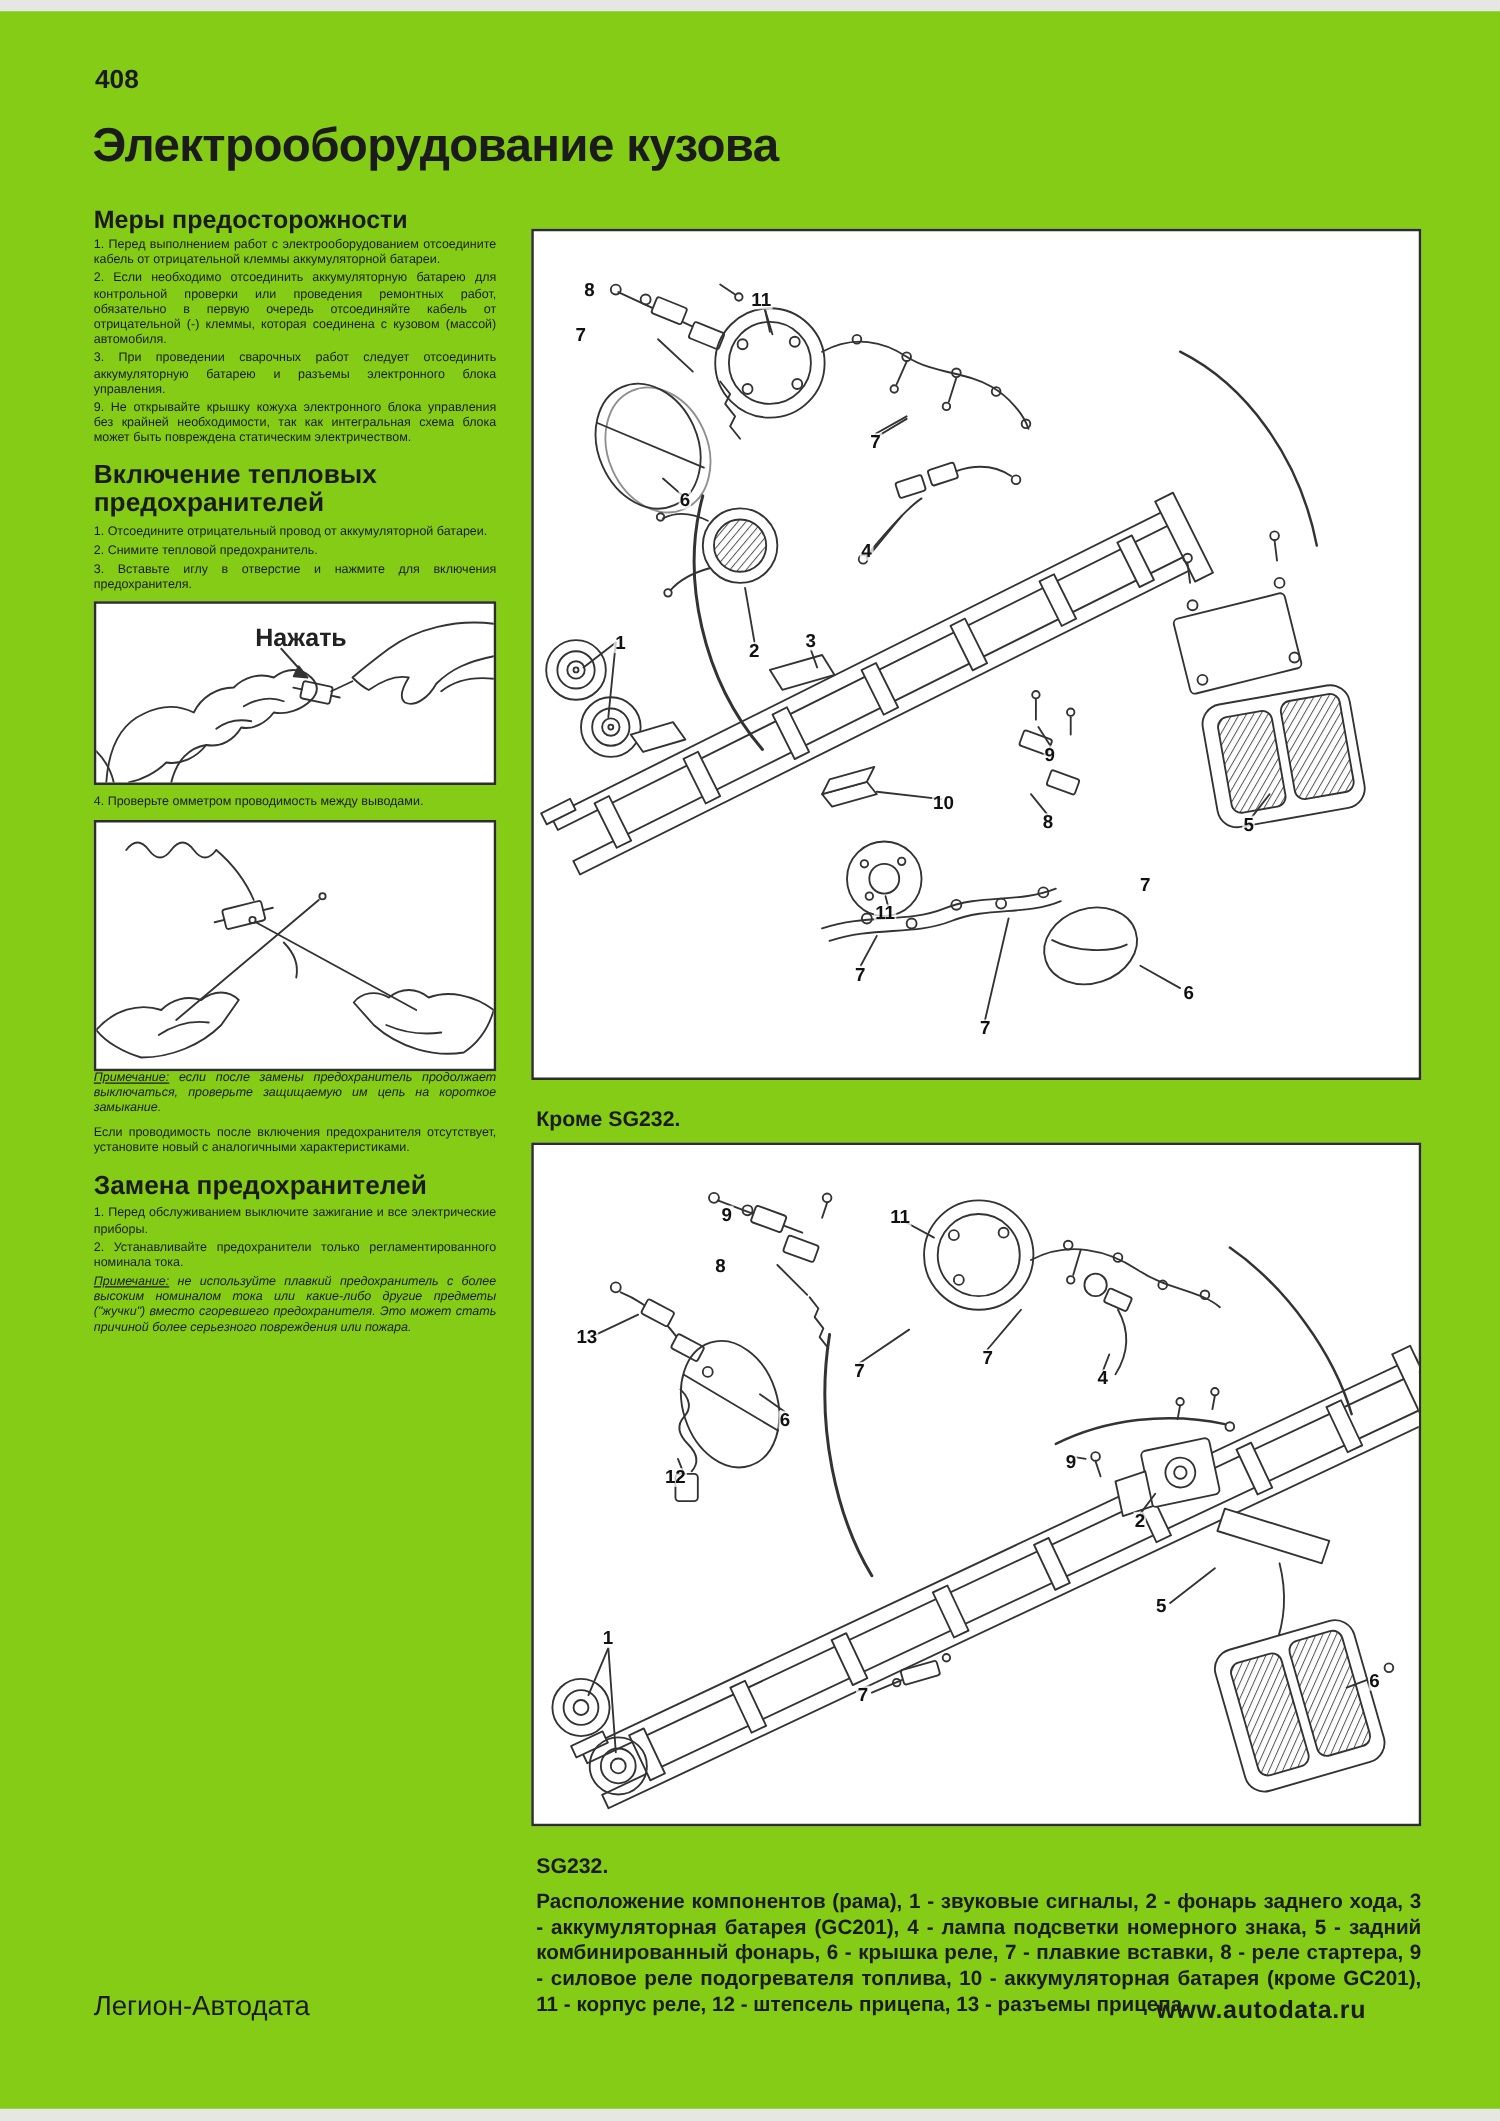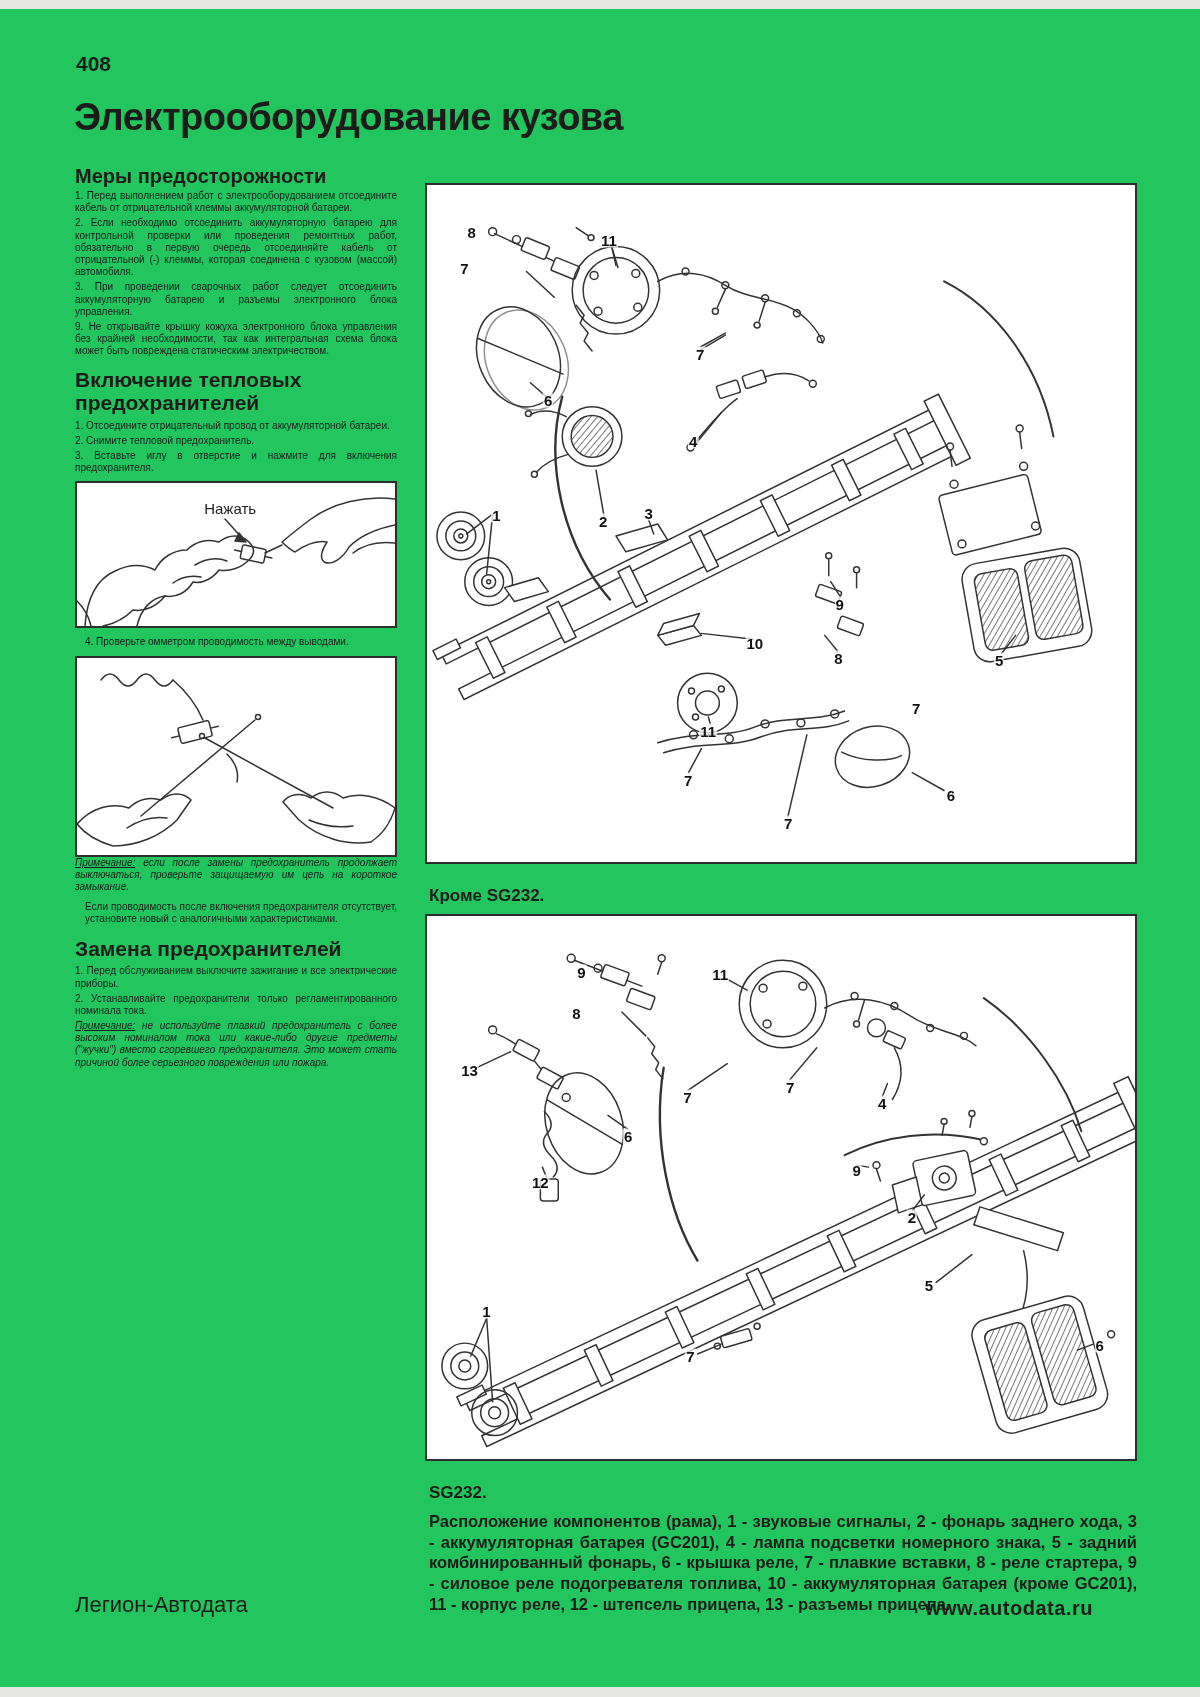--- a/index.html
+++ b/index.html
@@ -1,36 +1,36 @@
 <!DOCTYPE html>
 <html><head>
 <meta charset="utf-8">
 <style>
   html,body{margin:0;padding:0;background:#d8d8d4;}
-  .page{position:relative;width:1200px;height:1697px;margin:0 auto;background:#22c55e;
+  .page{position:relative;width:1200px;height:1697px;margin:0 auto;background:#84cc16;
         font-family:"Liberation Sans",sans-serif;color:#1b1b1b;overflow:hidden;}
   .scan-edge{position:absolute;left:0;right:0;background:#e6e6e2;}
   .scan-top{top:0;height:9px;}
   .scan-bottom{bottom:0;height:10px;}
 
   .page-number{position:absolute;left:76px;top:52px;font-size:21px;font-weight:bold;}
   .page-title{position:absolute;left:74px;top:96px;font-size:38px;font-weight:bold;letter-spacing:-0.5px;}
 
   .left-col{position:absolute;left:75px;top:166px;width:322px;}
   .h-big{font-size:27px;font-weight:bold;line-height:1.02;margin:0 0 3px;}
   .h-mid{font-size:20px;font-weight:bold;line-height:1.05;margin:0 0 3px;}
   .h-sec{font-size:21px;font-weight:bold;line-height:1.08;margin:12px 0 5px;}
   .p{font-size:10px;font-weight:400;line-height:1.22;text-align:justify;margin:0 0 3px;}
   .note{font-style:italic;}
   .note .lbl{text-decoration:underline;}
   .figbox{box-sizing:border-box;border:2px solid #2d2d2d;background:#fff;position:relative;width:322px;}
   .figbox.f1{height:147px;margin-top:6px;}
   .figbox.f2{height:201px;margin-top:8px;}
-  .fig-label{position:absolute;left:40%;top:12%;font-size:15px;font-weight:400;color:#222;}
-  .mt8{margin-top:8px;margin-left:10px;}
+  .fig-label{position:absolute;left:40%;top:12%;font-size:20px;font-weight:700;color:#222;}
+  .mt8{margin-top:8px;}
 
   .right-col{position:absolute;left:425px;top:183px;width:712px;}
   .diagram{box-sizing:border-box;border:2px solid #2d2d2d;background:#fff;position:relative;width:712px;}
   .diagram.d1{height:681px;}
   .diagram.d2{height:547px;margin-top:8px;}
   .diagram svg{display:block;width:100%;height:100%;}
   .caption{font-size:17px;font-weight:bold;margin:22px 0 0 4px;}
   .descr{font-size:16.5px;font-weight:bold;line-height:1.25;text-align:justify;margin:8px 0 0 4px;}
 
   .callout{position:absolute;transform:translate(-50%,-50%);font-size:15px;font-weight:bold;

